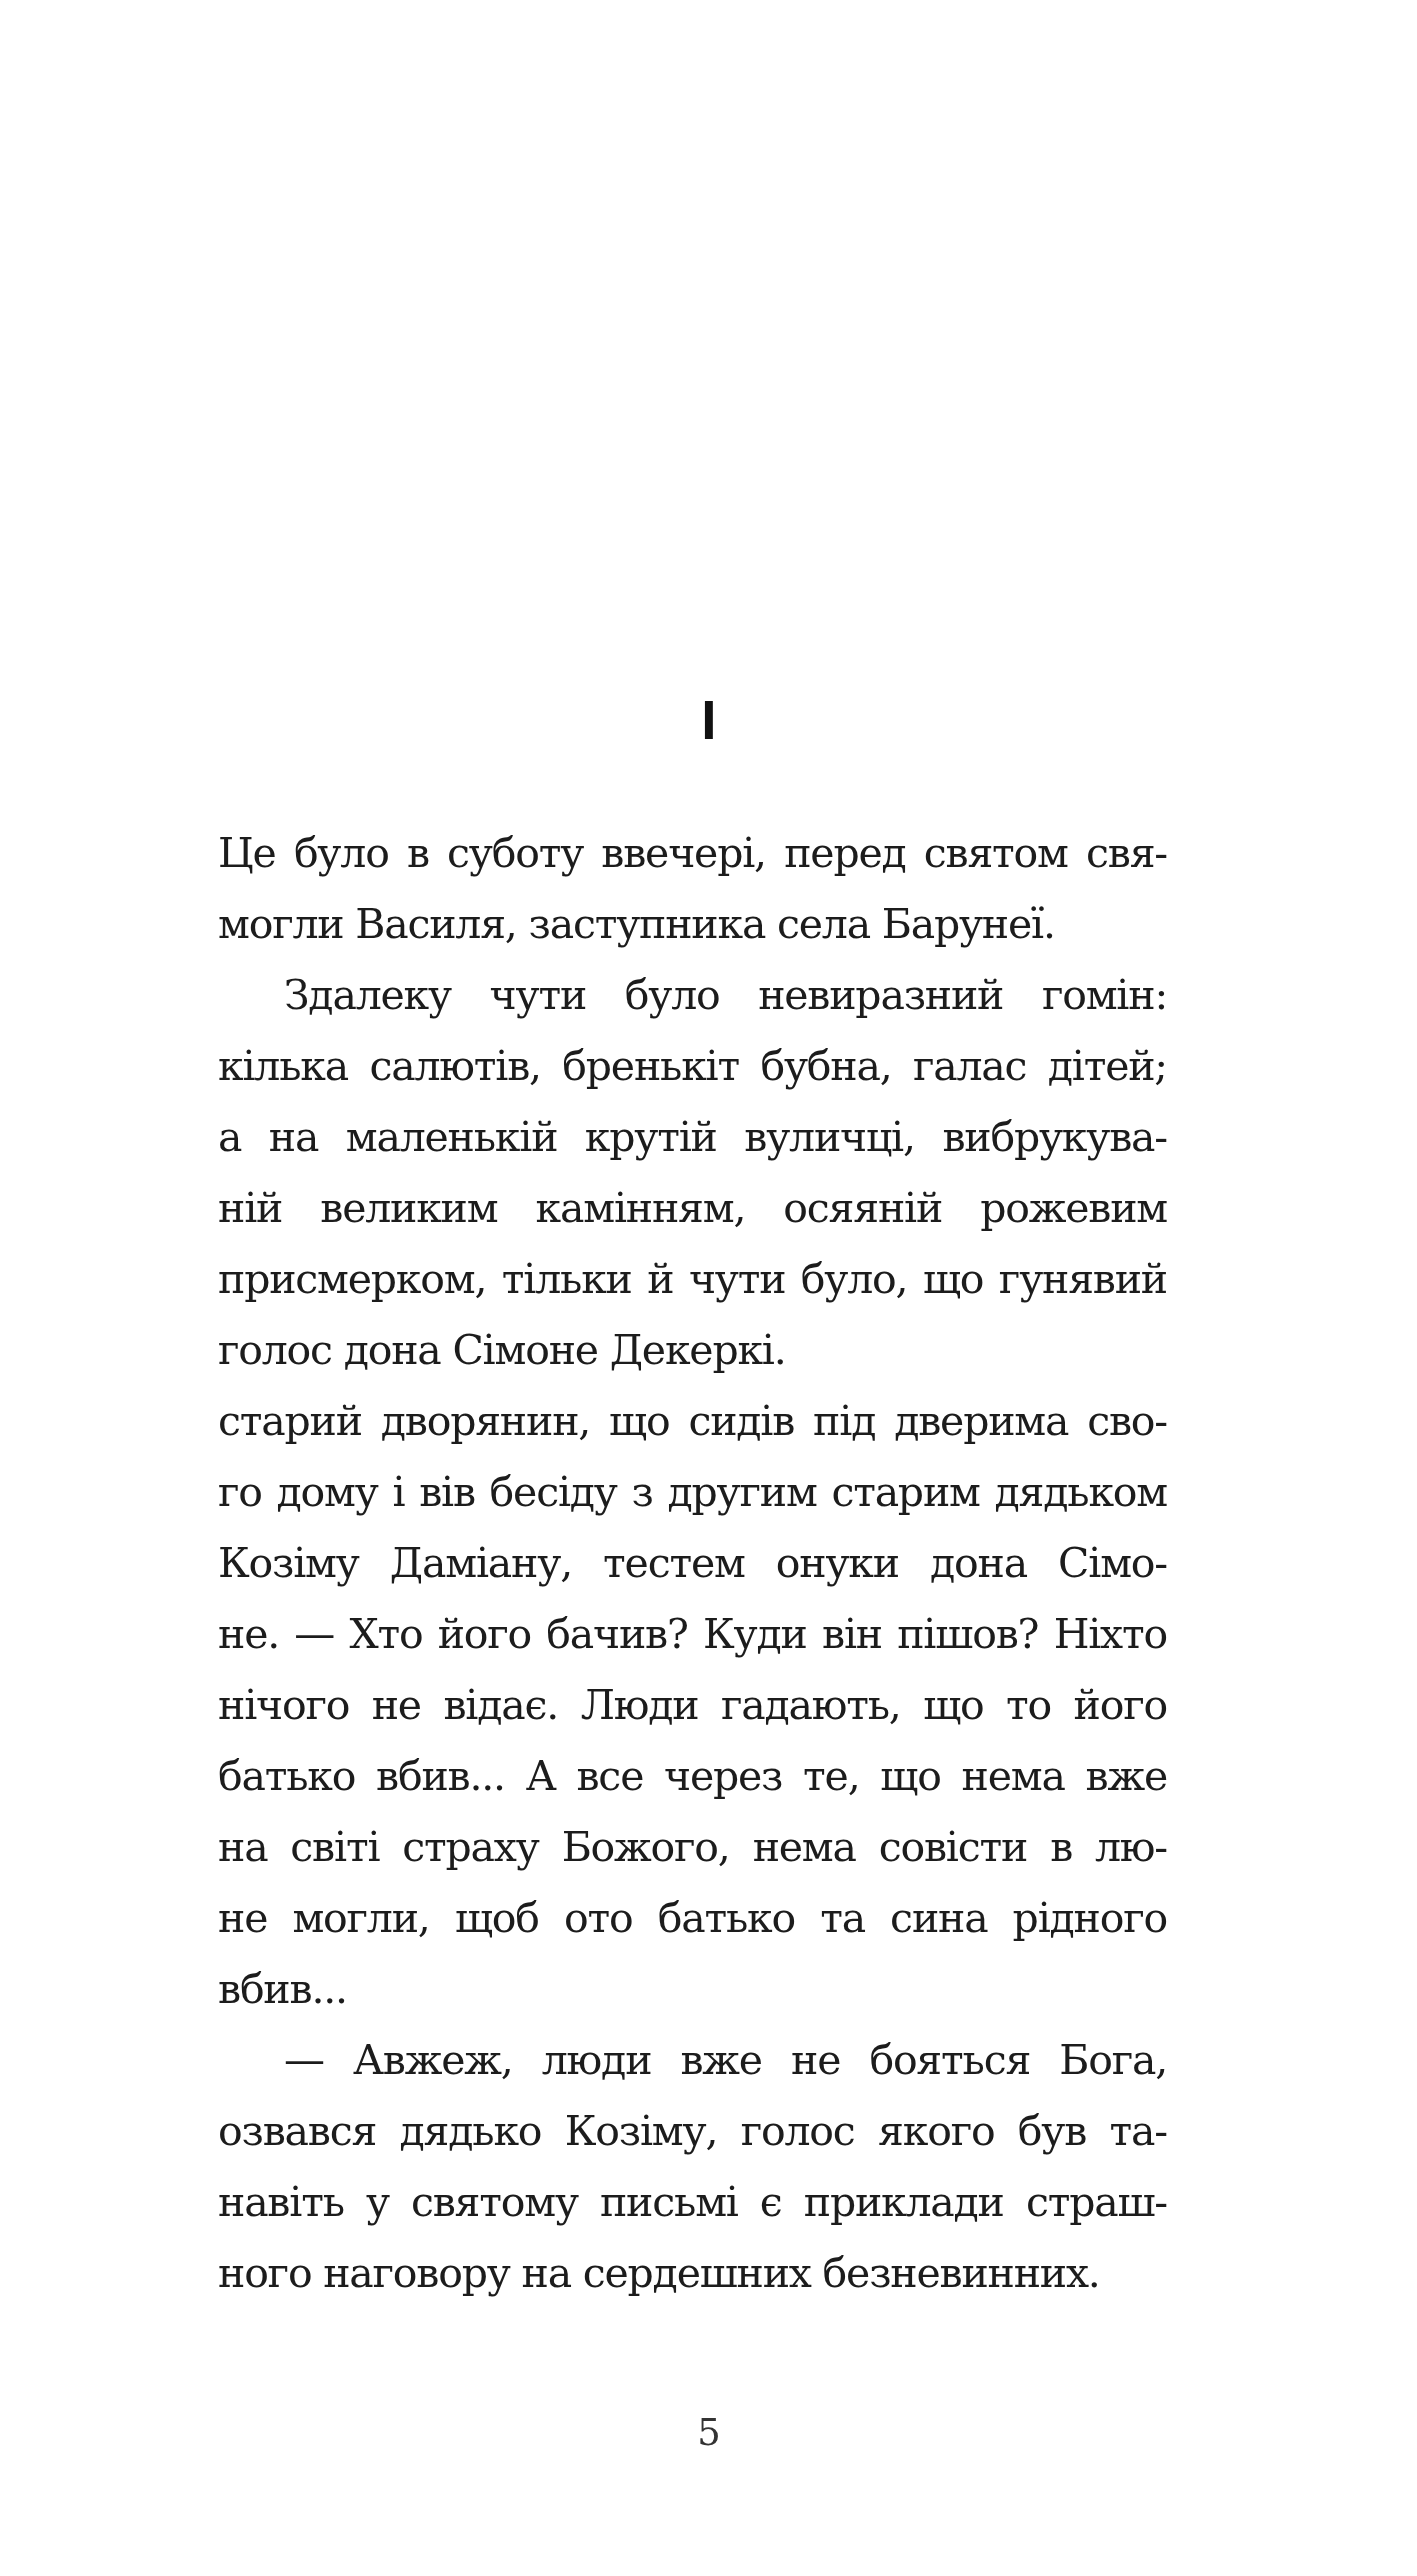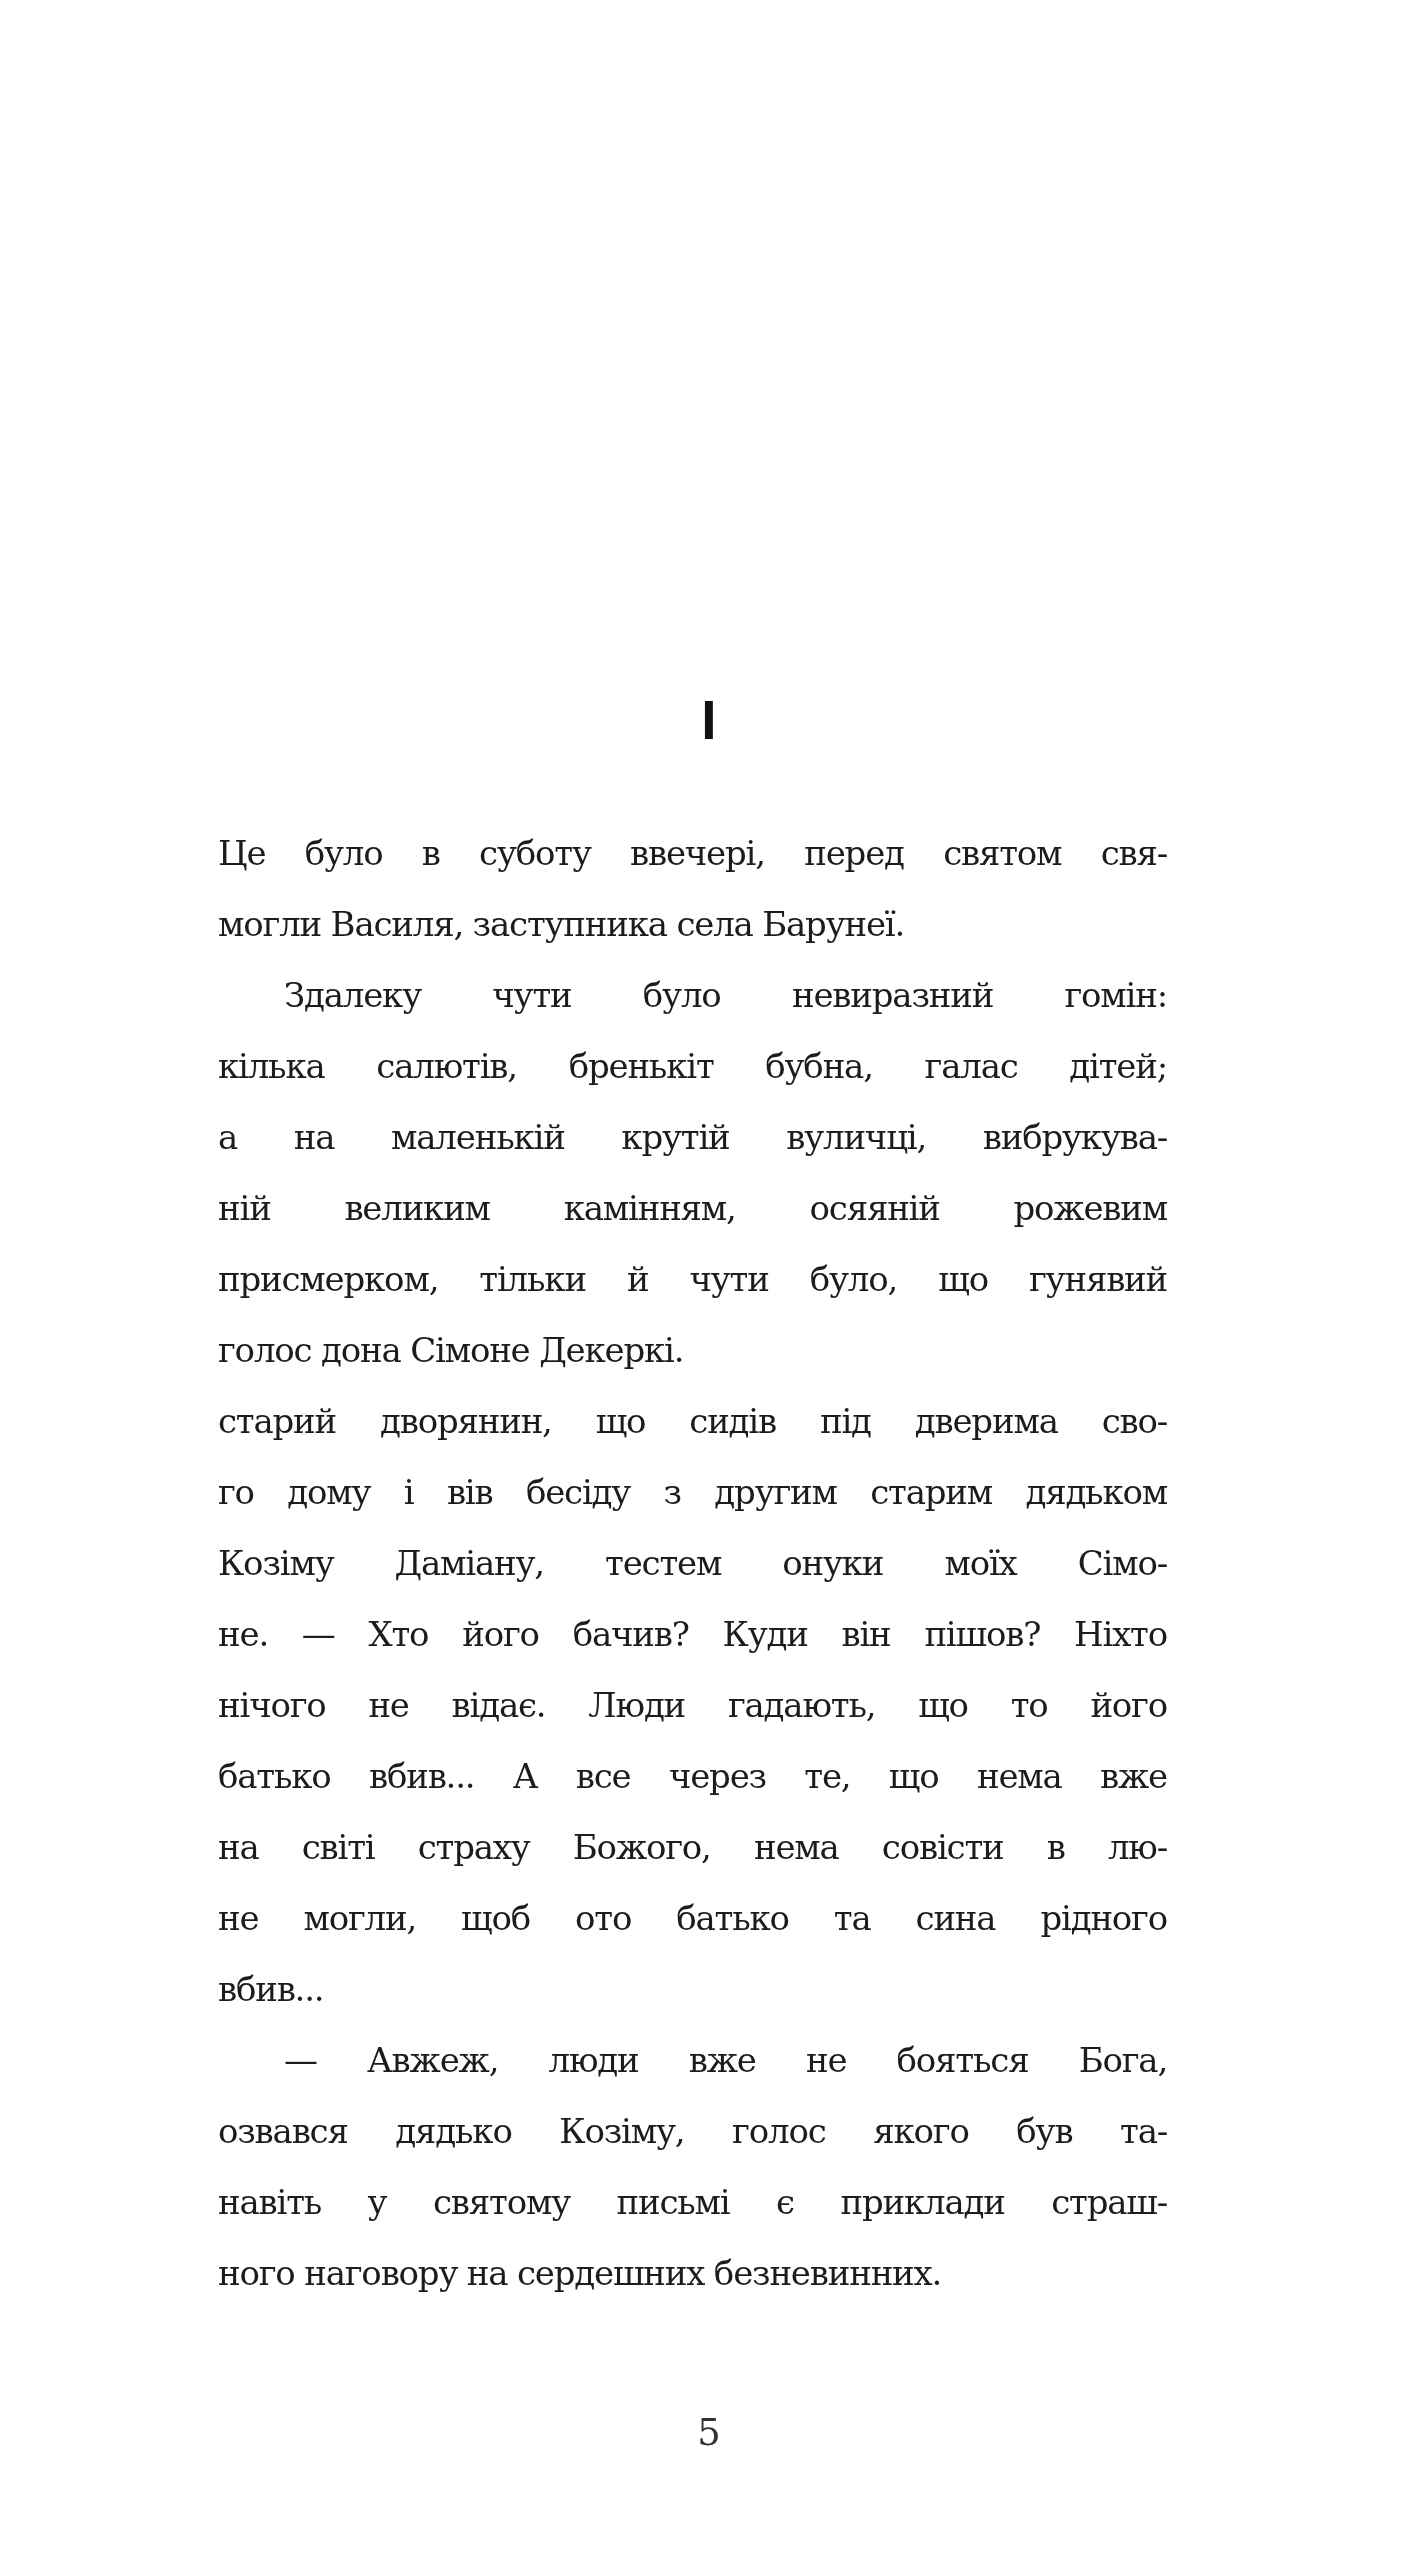--- a/index.html
+++ b/index.html
@@ -32,21 +32,21 @@
     font-size: 55px;
     line-height: 59px;
     color: #111111;
   }
   .body-text {
     position: absolute;
     left: 218px;
     top: 818px;
     width: 949px;
     font-family: "DejaVu Serif", "Liberation Serif", serif;
-    font-size: 34px;
+    font-size: 41px;
     line-height: 71px;
     color: #1c1c1c;
     letter-spacing: -1.2px;
   }
   .line {
     display: block;
     white-space: nowrap;
     height: 71px;
     text-align: justify;
     text-align-last: justify;
@@ -88,21 +88,21 @@
       <span class="line">кілька салютів, бренькіт бубна, галас дітей;</span>
       <span class="line">а на маленькій крутій вуличці, вибрукува-</span>
       <span class="line">ній великим камінням, осяяній рожевим</span>
       <span class="line">присмерком, тільки й чути було, що гунявий</span>
       <span class="line last">голос дона Сімоне Декеркі.</span>
     </div>
 
     <div>
       <span class="line">старий дворянин, що сидів під дверима сво-</span>
       <span class="line">го дому і вів бесіду з другим старим дядьком</span>
-      <span class="line">Козіму Даміану, тестем онуки моїх Сімо-</span>
+      <span class="line">Козіму Даміану, тестем онуки дона Сімо-</span>
       <span class="line">не. — Хто його бачив? Куди він пішов? Ніхто</span>
       <span class="line">нічого не відає. Люди гадають, що то його</span>
       <span class="line">батько вбив... А все через те, що нема вже</span>
       <span class="line">на світі страху Божого, нема совісти в лю-</span>
       <span class="line">не могли, щоб ото батько та сина рідного</span>
       <span class="line last">вбив...</span>
     </div>
 
     <div>
       <span class="line indent">— Авжеж, люди вже не бояться Бога,</span>

